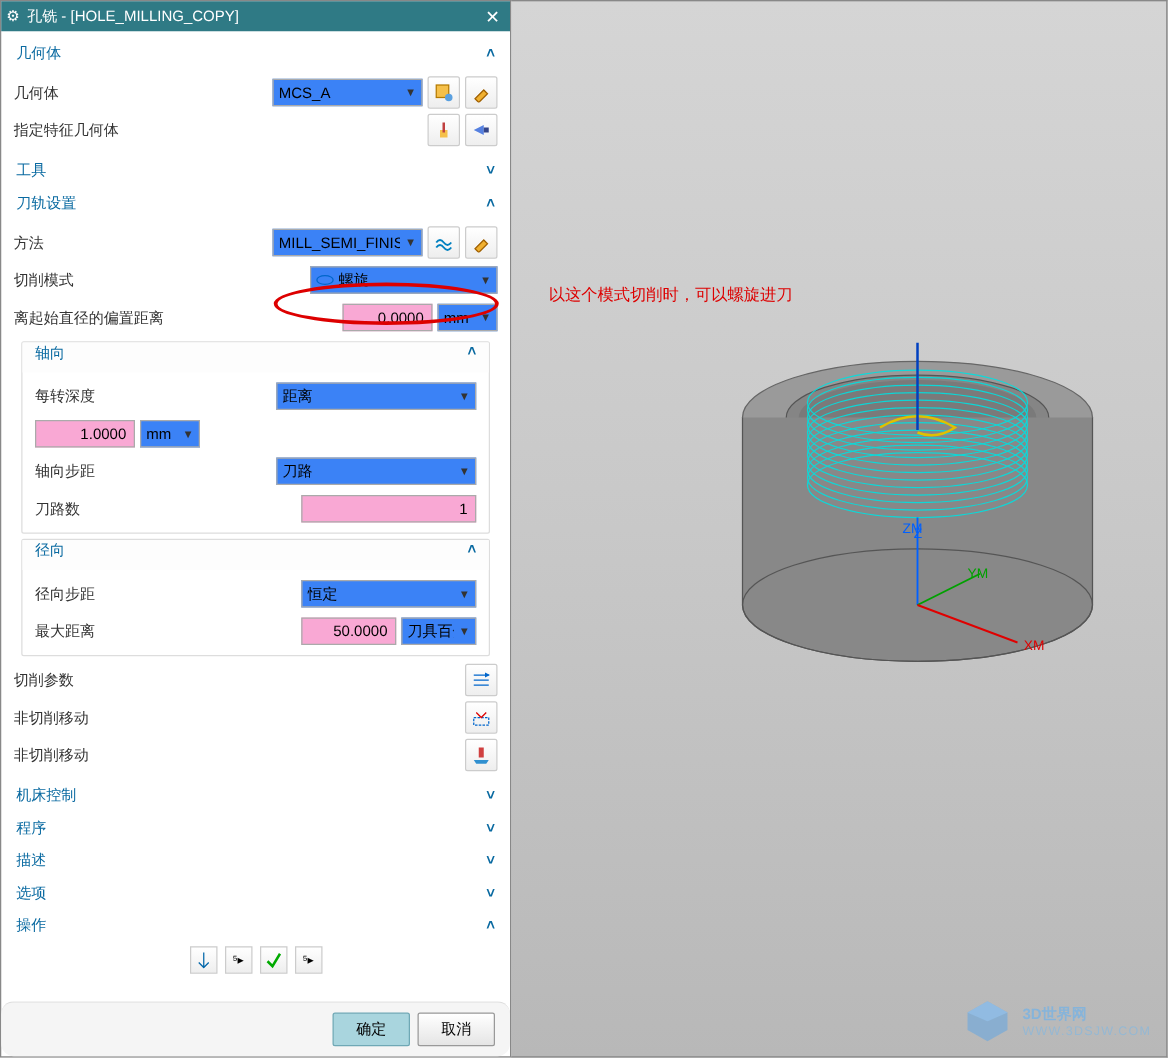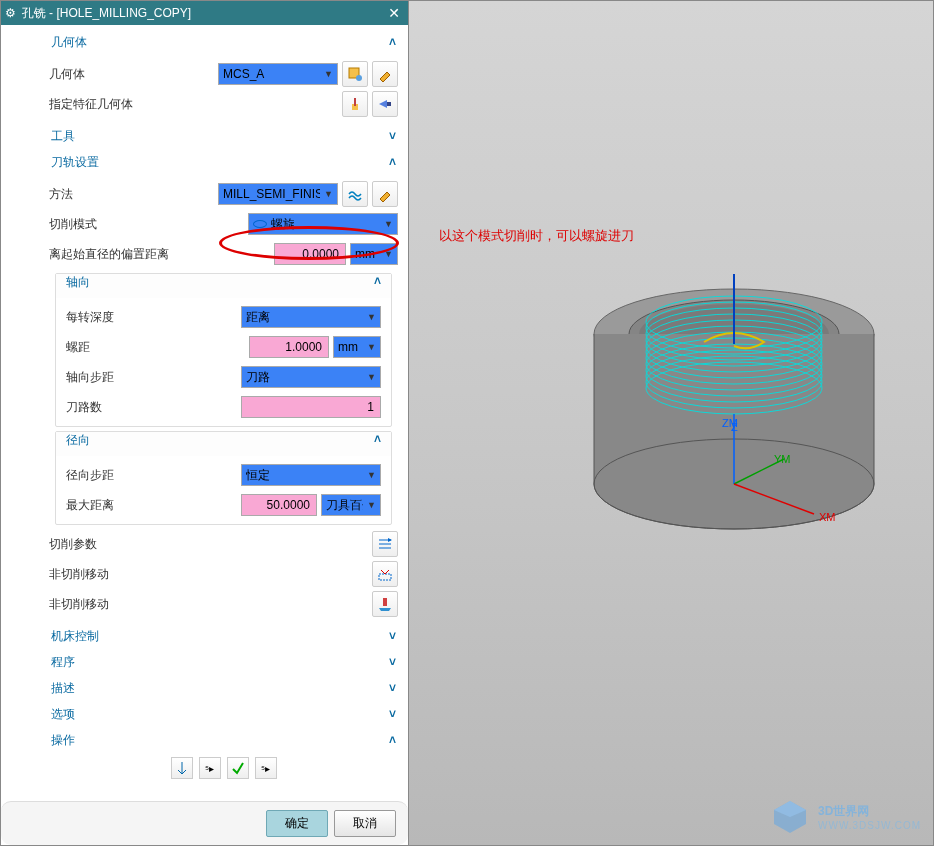--- a/index.html
+++ b/index.html
@@ -2,21 +2,21 @@
 <html><head>
 <meta charset="utf-8">
 <style>
 * { box-sizing: border-box; margin: 0; padding: 0; font-family: "Microsoft YaHei", Arial, sans-serif; font-size: 12px; }
 body { width: 934px; height: 846px; display: flex; background: #b4b4b4; position: relative; }
 .panel { width: 409px; height: 846px; background: #fff; border: 1px solid #888; display: flex; flex-direction: column; }
 .titlebar { background: #2f7a85; color: #fff; height: 24px; display: flex; align-items: center; padding: 0 4px; }
 .titlebar .gear { margin-right: 6px; }
 .titlebar .title-text { flex: 1; }
 .titlebar .close { font-size: 14px; cursor: pointer; padding: 0 4px; }
-.content { flex: 1; overflow: hidden; padding: 4px 0 0 0; margin-left: 38px; }
+.content { flex: 1; overflow: hidden; padding: 4px 0 0 0; }
 .section-head { display: flex; align-items: center; height: 26px; padding: 0 12px; color: #0a6aa1; cursor: pointer; }
 .section-head .label { flex: 1; }
 .chev { color: #0a6aa1; font-weight: bold; }
 .section-body { padding: 4px 10px; }
 .row { display: flex; align-items: center; height: 30px; gap: 4px; }
 .row .lab { flex: 1; color: #333; }
 .dropdown { border: 1px solid #aaa; background: #3b82f6; height: 22px; display: flex; align-items: center; padding: 0 4px; position: relative; }
 .dropdown .dd-text { flex: 1; white-space: nowrap; overflow: hidden; }
 .dropdown .dd-arrow { font-size: 9px; color: #333; margin-left: 4px; }
 .icon-btn { width: 26px; height: 26px; border: 1px solid #ccc; background: linear-gradient(#fff,#eee); display: flex; align-items: center; justify-content: center; cursor: pointer; border-radius: 2px; }
@@ -135,36 +135,35 @@
       </div>
 
       <div class="sub-section">
         <div class="sub-head">
           <span class="label">轴向</span>
           <span class="chev">˄</span>
         </div>
         <div class="section-body">
           <div class="row">
             <span class="lab">每转深度</span>
-            <div class="dropdown" style="width:140px">
+            <div class="dropdown" style="width:160px">
               <span class="dd-text">距离</span>
               <span class="dd-arrow">▼</span>
             </div>
           </div>
           <div class="row">
-            <span class="lab">螺距</span>
             <input class="numfield" style="width: 80px;" value="1.0000">
             <div class="dropdown" style="width:48px">
               <span class="dd-text">mm</span>
               <span class="dd-arrow">▼</span>
             </div>
           </div>
           <div class="row">
             <span class="lab">轴向步距</span>
-            <div class="dropdown" style="width:140px">
+            <div class="dropdown" style="width:160px">
               <span class="dd-text">刀路</span>
               <span class="dd-arrow">▼</span>
             </div>
           </div>
           <div class="row">
             <span class="lab">刀路数</span>
             <input class="numfield" style="width: 140px;" value="1">
           </div>
         </div>
       </div>

